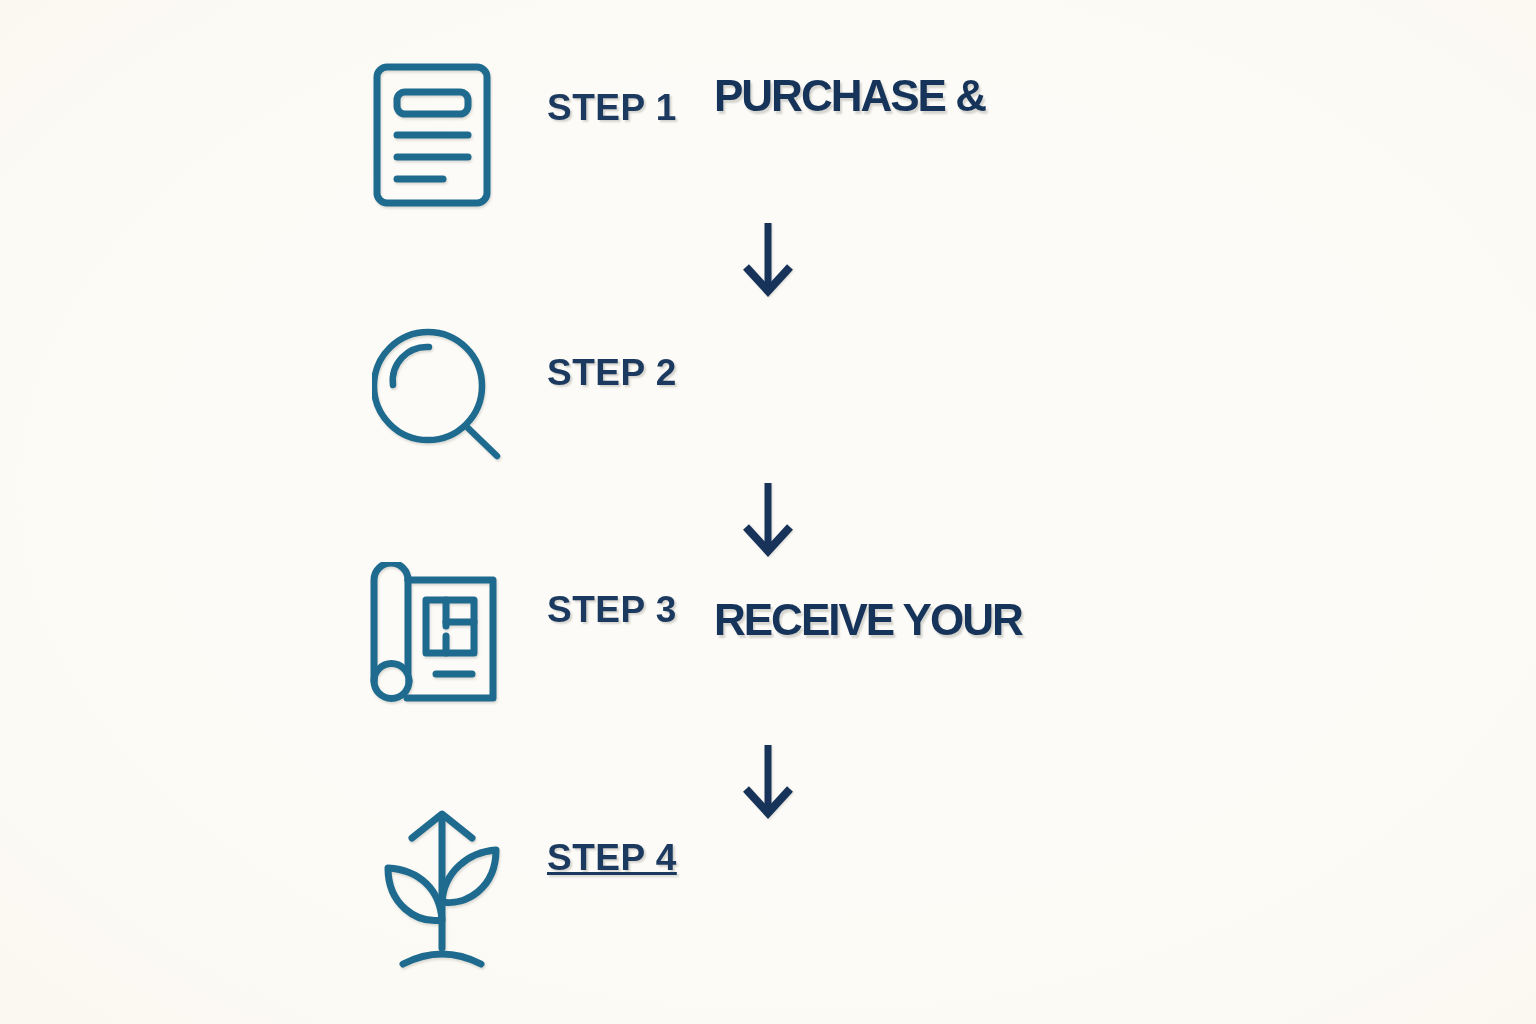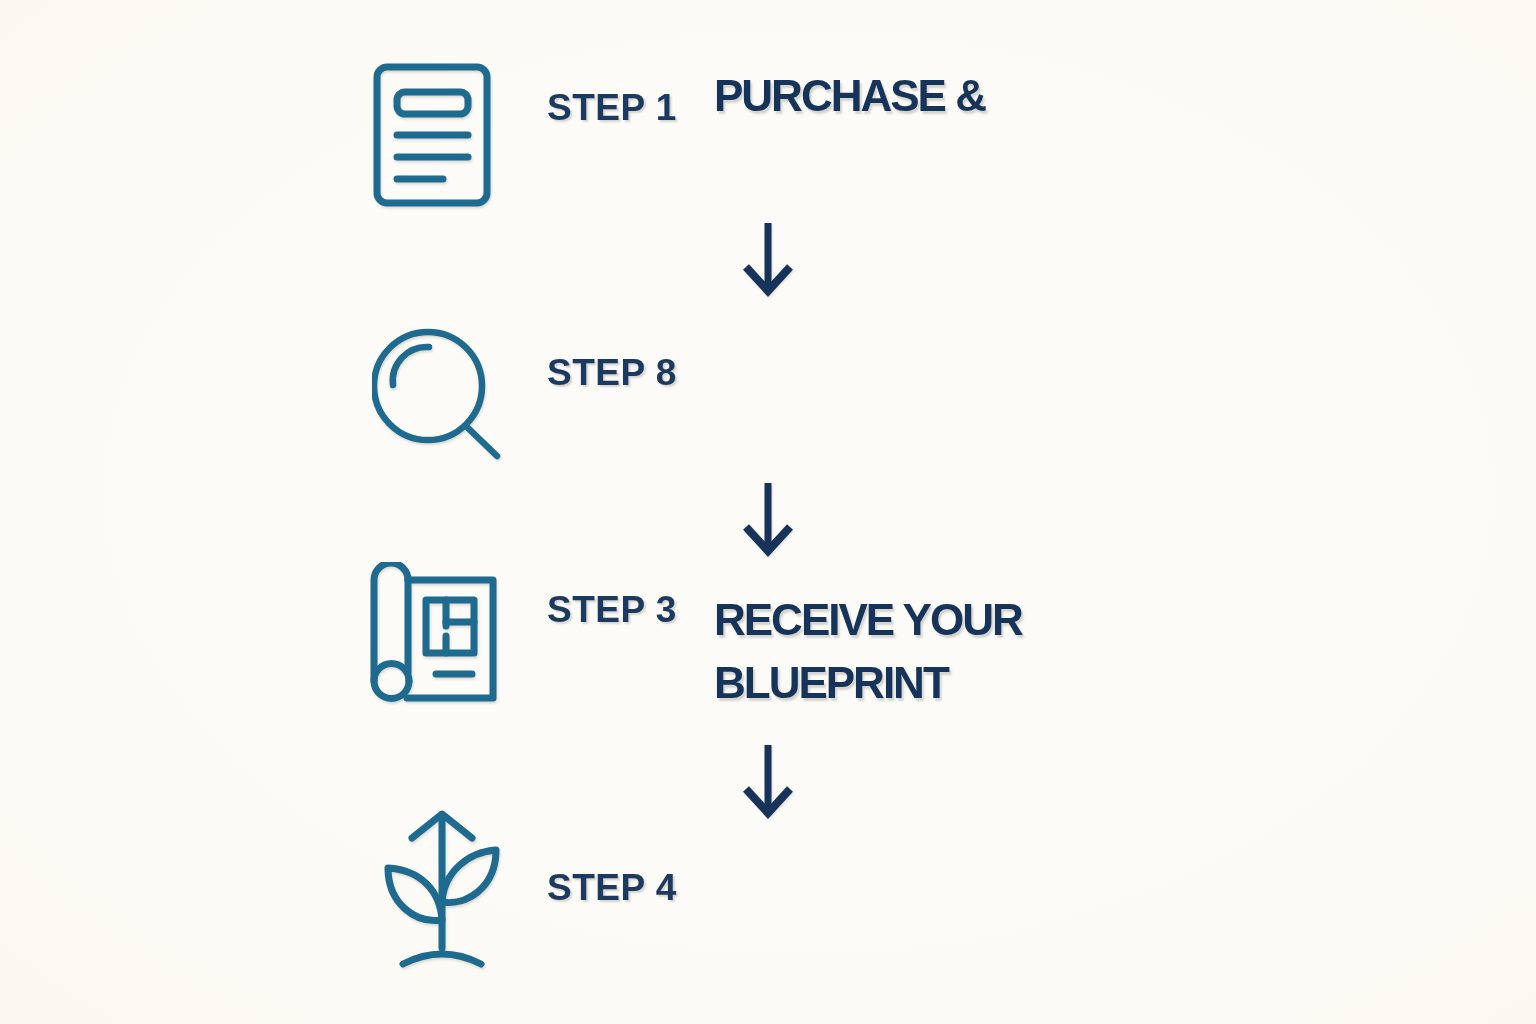--- a/index.html
+++ b/index.html
@@ -37,21 +37,21 @@
   .arrow svg{display:block;filter:drop-shadow(1px 1px 1px rgba(120,118,108,.25));}
 
   
   .icon-s1{left:372px;top:62px;}
   .icon-s2{left:372px;top:327px;}
   .icon-s3{left:362px;top:562px;}
   .icon-s4{left:378px;top:806px;}
   .label-s1{top:86px;}  .title-s1{top:64px;}
   .label-s2{top:351px;} .title-s2{top:328px;}
   .label-s3{top:588px;} .title-s3{top:588px;}
-  .label-s4{top:866px;} .title-s4{top:846px;}
+  .label-s4{top:836px;text-decoration:underline;} .title-s4{top:846px;}
   .arrow-1{top:220px;} .arrow-2{top:480px;} .arrow-3{top:742px;}
 </style>
 </head>
 <body>
 
 <div class="canvas">
 
   <div class="icon-box icon-s1">
     <svg width="120" height="146" viewBox="0 0 120 146" fill="none" stroke="#1F6B8F" stroke-width="7" stroke-linecap="round" stroke-linejoin="round">
       <rect x="5" y="5" width="110" height="136" rx="10"></rect>
@@ -73,21 +73,21 @@
     </svg>
   </div>
 
   <div class="icon-box icon-s2">
     <svg width="132" height="138" viewBox="0 0 132 138" fill="none" stroke="#1F6B8F" stroke-width="6.5" stroke-linecap="round">
       <circle cx="56" cy="59" r="54"></circle>
       <path d="M21,58 A34,34 0 0 1 57,20"></path>
       <line x1="96" y1="101" x2="125" y2="129"></line>
     </svg>
   </div>
-  <div class="step-label label-s2">STEP 8</div>
+  <div class="step-label label-s2">STEP 2</div>
 
   <div class="arrow arrow-2">
     <svg width="58" height="86" viewBox="0 0 58 86" fill="none" stroke="#17335A">
       <line x1="29" y1="3" x2="29" y2="70" stroke-width="7"></line>
       <path d="M7,47 L29,71 L51,47" stroke-width="8" stroke-linejoin="miter"></path>
     </svg>
   </div>
 
   <div class="icon-box icon-s3">
     <svg width="138" height="144" viewBox="0 0 138 144" fill="none" stroke="#1F6B8F" stroke-width="7" stroke-linecap="round" stroke-linejoin="round">
@@ -98,21 +98,20 @@
       <rect x="64" y="38" width="48" height="53"></rect>
       <path d="M84,38 V64"></path>
       <path d="M84,60 H112"></path>
       <path d="M84,74 V91"></path>
       <line x1="74" y1="112" x2="110" y2="112"></line>
     </svg>
   </div>
   <div class="step-label label-s3">STEP 3</div>
   <div class="title title-s3">
     <div>RECEIVE YOUR</div>
-    <div>BLUEPRINT</div>
   </div>
 
   <div class="arrow arrow-3">
     <svg width="58" height="86" viewBox="0 0 58 86" fill="none" stroke="#17335A">
       <line x1="29" y1="3" x2="29" y2="70" stroke-width="7"></line>
       <path d="M7,47 L29,71 L51,47" stroke-width="8" stroke-linejoin="miter"></path>
     </svg>
   </div>
 
   <div class="icon-box icon-s4">

